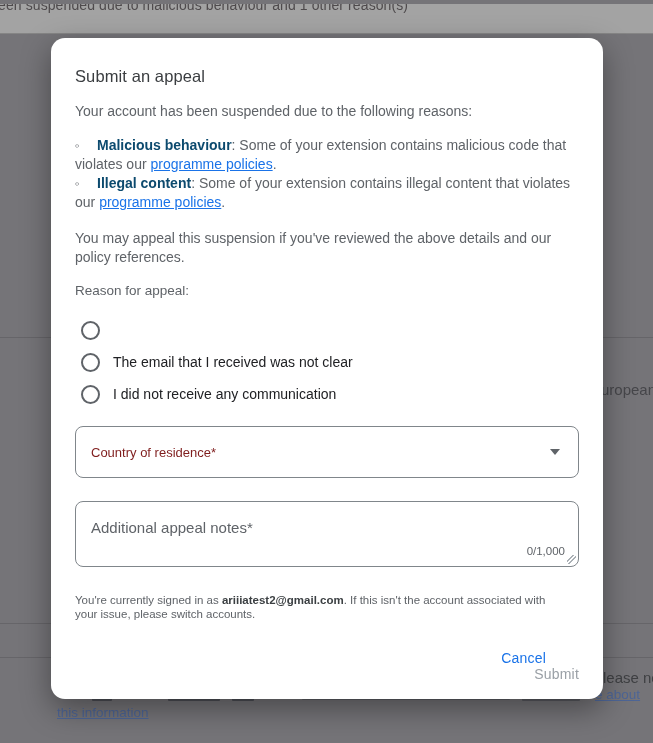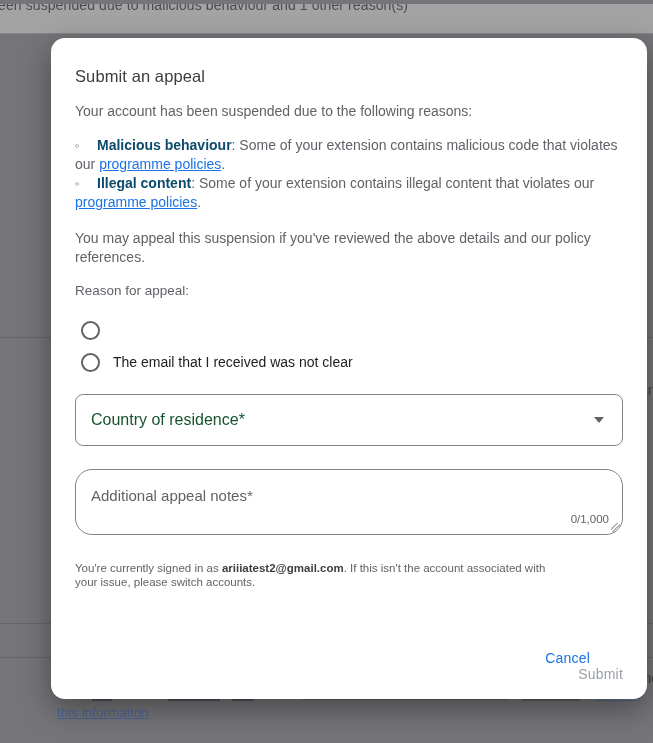--- a/index.html
+++ b/index.html
@@ -41,21 +41,21 @@
   .smudge { position:absolute; background:rgba(38,42,52,0.5); filter:blur(0.6px); border-radius:1px; }
   .s1 { left:92px;  top:697px; width:20px;  height:4px; }
   .s2 { left:168px; top:696px; width:52px;  height:5px; }
   .s3 { left:232px; top:698px; width:22px;  height:3px; }
   .s4 { left:302px; top:696px; width:208px; height:4px; background:rgba(38,42,52,0.30); }
   .s5 { left:522px; top:697px; width:58px;  height:4px; background:rgba(38,42,52,0.35); }
 
   
   .modal {
     position:absolute; left:51px; top:38px;
-    width:596px; height:661px;
+    width:552px; height:661px;
     box-sizing:border-box;
     background:#ffffff;
     border-radius:14px;
     box-shadow:0 10px 30px rgba(0,0,0,0.38);
     z-index:2;
     padding:28px 24px 0 24px;
     color:#5f6368;
   }
   .dialog-title {
     margin:0; font-size:16.5px; font-weight:500; line-height:20px;
@@ -79,30 +79,30 @@
     margin:0 13px 0 6px; flex:0 0 auto; background:#fff;
   }
   .radio-label { font-size:14px; color:#202124; }
 
   .select-field {
     margin-top:22px; height:52px; box-sizing:border-box;
     border:1.5px solid #80868b; border-radius:8px;
     display:flex; align-items:center; justify-content:space-between;
     padding:0 18px 0 15px; cursor:pointer; background:#fff;
   }
-  .select-label { font-size:16px; color:#14532d; }
+  .select-label { font-size:13px; color:#7f1d1d; }
   .caret-down {
     width:0; height:0;
     border-left:5px solid transparent; border-right:5px solid transparent;
     border-top:6px solid #5f6368;
   }
 
   .notes-field {
     margin-top:23px; height:66px; box-sizing:border-box;
-    border:1.5px solid #80868b; border-radius:17px;
+    border:1.5px solid #80868b; border-radius:8px;
     position:relative; padding:17px 14px 0 15px;
     cursor:text; background:#fff;
   }
   .notes-label { font-size:15px; color:#5f6368; }
   .notes-counter {
     position:absolute; right:13px; bottom:9px;
     font-size:11.5px; color:#5f6368;
   }
   .resize-grip {
     position:absolute; right:2px; bottom:2px; width:9px; height:9px;
@@ -166,20 +166,24 @@
   <p class="reason-prompt">Reason for appeal:</p>
 
   <div class="radio-group">
     <div class="radio-row">
       <span class="radio-circle"></span>
     </div>
     <div class="radio-row">
       <span class="radio-circle"></span>
       <span class="radio-label">The email that I received was not clear</span>
     </div>
+    <div class="radio-row">
+      <span class="radio-circle"></span>
+      <span class="radio-label">I did not receive any communication</span>
+    </div>
   </div>
 
   <div class="select-field">
     <span class="select-label">Country of residence*</span>
     <span class="caret-down"></span>
   </div>
 
   <div class="notes-field">
     <span class="notes-label">Additional appeal notes*</span>
     <span class="notes-counter">0/1,000</span>

